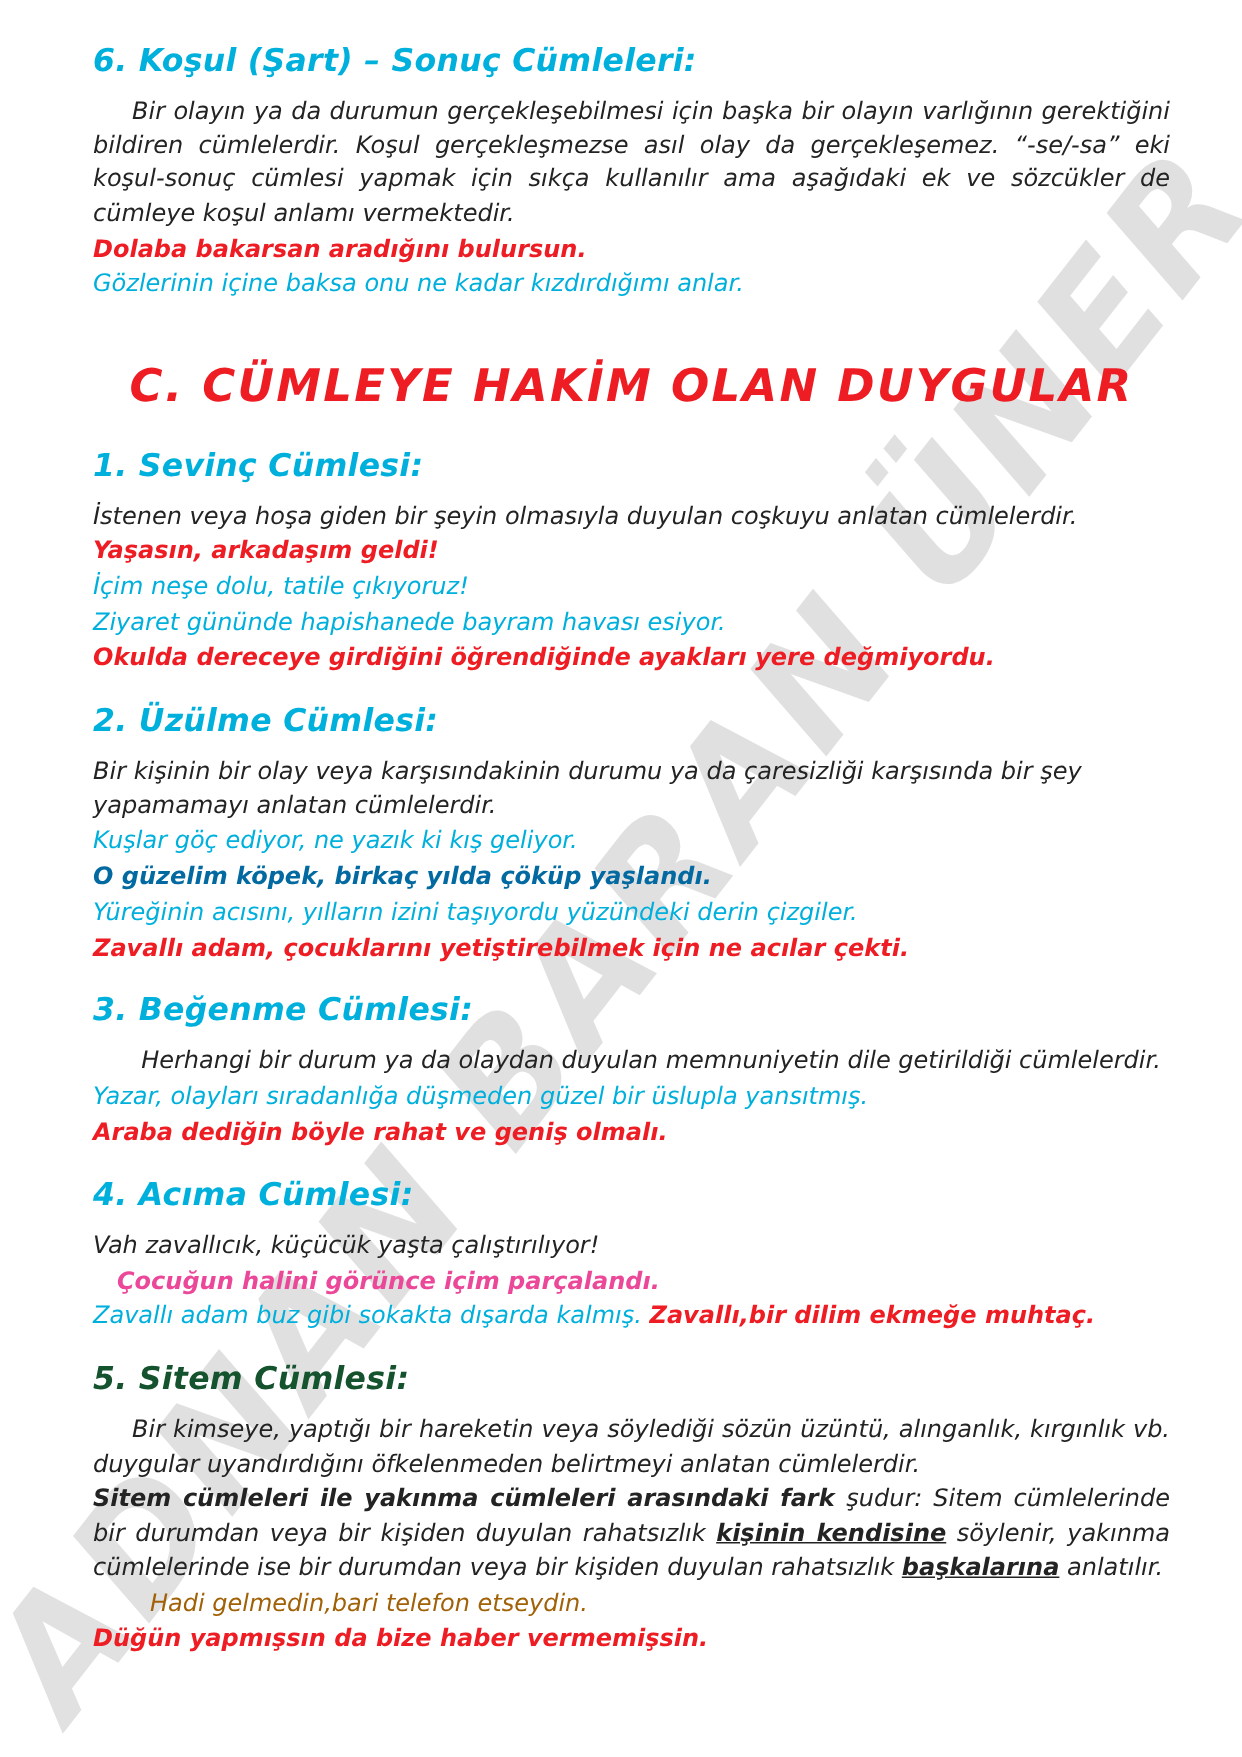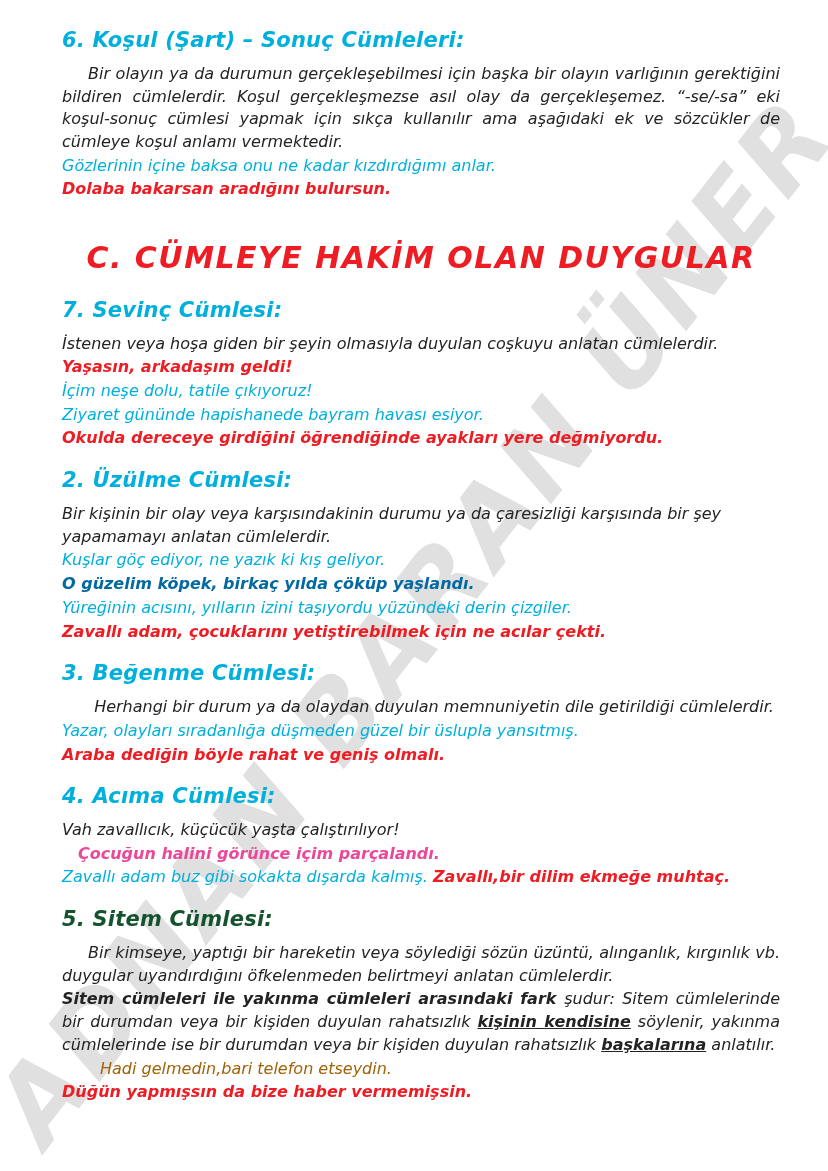--- a/index.html
+++ b/index.html
@@ -61,24 +61,24 @@
   .underline { text-decoration: underline; }
 </style>
 </head>
 <body>
 
 <div class="page">
   <div class="watermark" style="color: rgb(200, 200, 200);">ADNAN BARAN ÜNER</div>
   <div class="content" id="content">
       <div class="block heading"><span class="bold" style="color: rgb(0, 176, 220);">6. Koşul (Şart) – Sonuç Cümleleri:</span></div>
       <div class="block para indent justify"><span style="color: rgb(35, 35, 35);">Bir olayın ya da durumun gerçekleşebilmesi için başka bir olayın varlığının gerektiğini bildiren cümlelerdir. Koşul gerçekleşmezse asıl olay da gerçekleşemez. “-se/-sa” eki koşul-sonuç cümlesi yapmak için sıkça kullanılır ama aşağıdaki ek ve sözcükler de cümleye koşul anlamı vermektedir.</span></div>
+      <div class="block para"><span class="bold" style="color: rgb(238, 28, 35);">Dolaba bakarsan aradığını bulursun.</span></div>
       <div class="block para"><span style="color: rgb(0, 176, 220);">Gözlerinin içine baksa onu ne kadar kızdırdığımı anlar.</span></div>
-      <div class="block para"><span class="bold" style="color: rgb(238, 28, 35);">Dolaba bakarsan aradığını bulursun.</span></div>
       <div class="block main-heading"><span class="bold" style="color: rgb(238, 28, 35);">C. CÜMLEYE HAKİM OLAN DUYGULAR</span></div>
-      <div class="block heading"><span class="bold" style="color: rgb(0, 176, 220);">7. Sevinç Cümlesi:</span></div>
+      <div class="block heading"><span class="bold" style="color: rgb(0, 176, 220);">1. Sevinç Cümlesi:</span></div>
       <div class="block para"><span style="color: rgb(35, 35, 35);">İstenen veya hoşa giden bir şeyin olmasıyla duyulan coşkuyu anlatan cümlelerdir.</span></div>
       <div class="block para"><span class="bold" style="color: rgb(238, 28, 35);">Yaşasın, arkadaşım geldi!</span></div>
       <div class="block para"><span style="color: rgb(0, 176, 220);">İçim neşe dolu, tatile çıkıyoruz!</span></div>
       <div class="block para"><span style="color: rgb(0, 176, 220);">Ziyaret gününde hapishanede bayram havası esiyor.</span></div>
       <div class="block para"><span class="bold" style="color: rgb(238, 28, 35);">Okulda dereceye girdiğini öğrendiğinde ayakları yere değmiyordu.</span></div>
       <div class="block heading"><span class="bold" style="color: rgb(0, 176, 220);">2. Üzülme Cümlesi:</span></div>
       <div class="block para"><span style="color: rgb(35, 35, 35);">Bir kişinin bir olay veya karşısındakinin durumu ya da çaresizliği karşısında bir şey yapamamayı anlatan cümlelerdir.</span></div>
       <div class="block para"><span style="color: rgb(0, 176, 220);">Kuşlar göç ediyor, ne yazık ki kış geliyor.</span></div>
       <div class="block para"><span class="bold" style="color: #0369a1;">O güzelim köpek, birkaç yılda çöküp yaşlandı.</span></div>
       <div class="block para"><span style="color: rgb(0, 176, 220);">Yüreğinin acısını, yılların izini taşıyordu yüzündeki derin çizgiler.</span></div>

